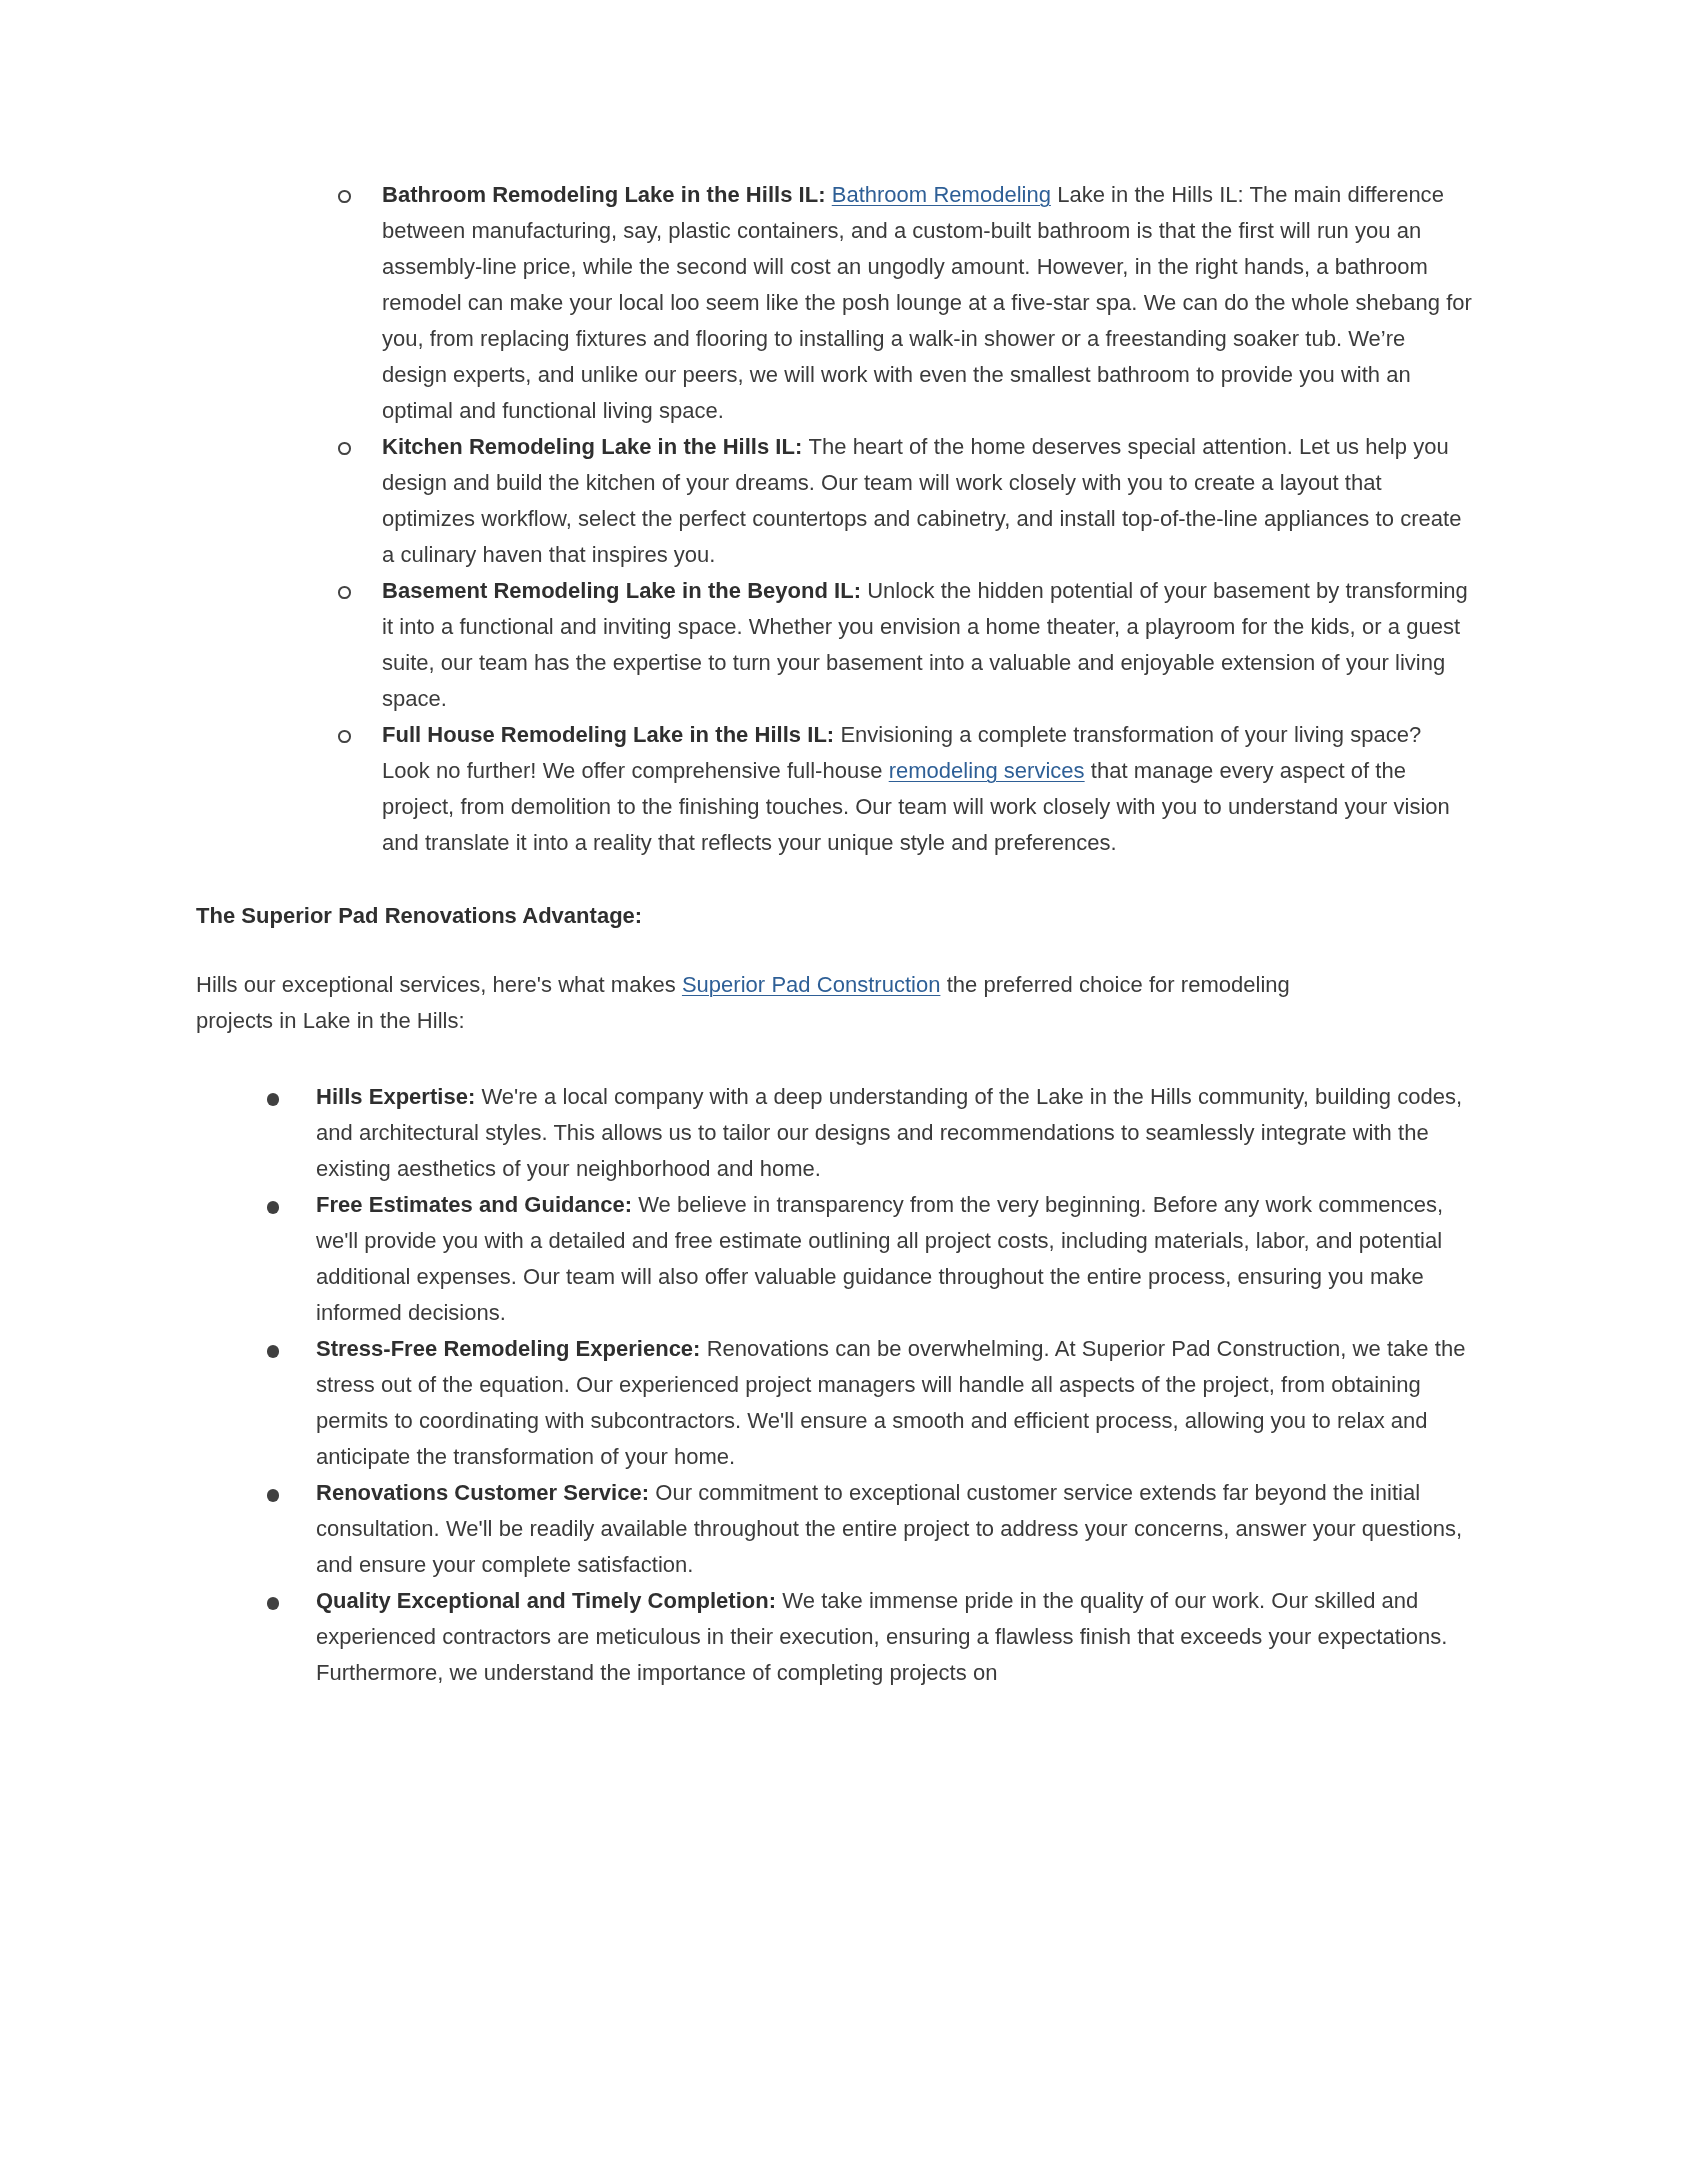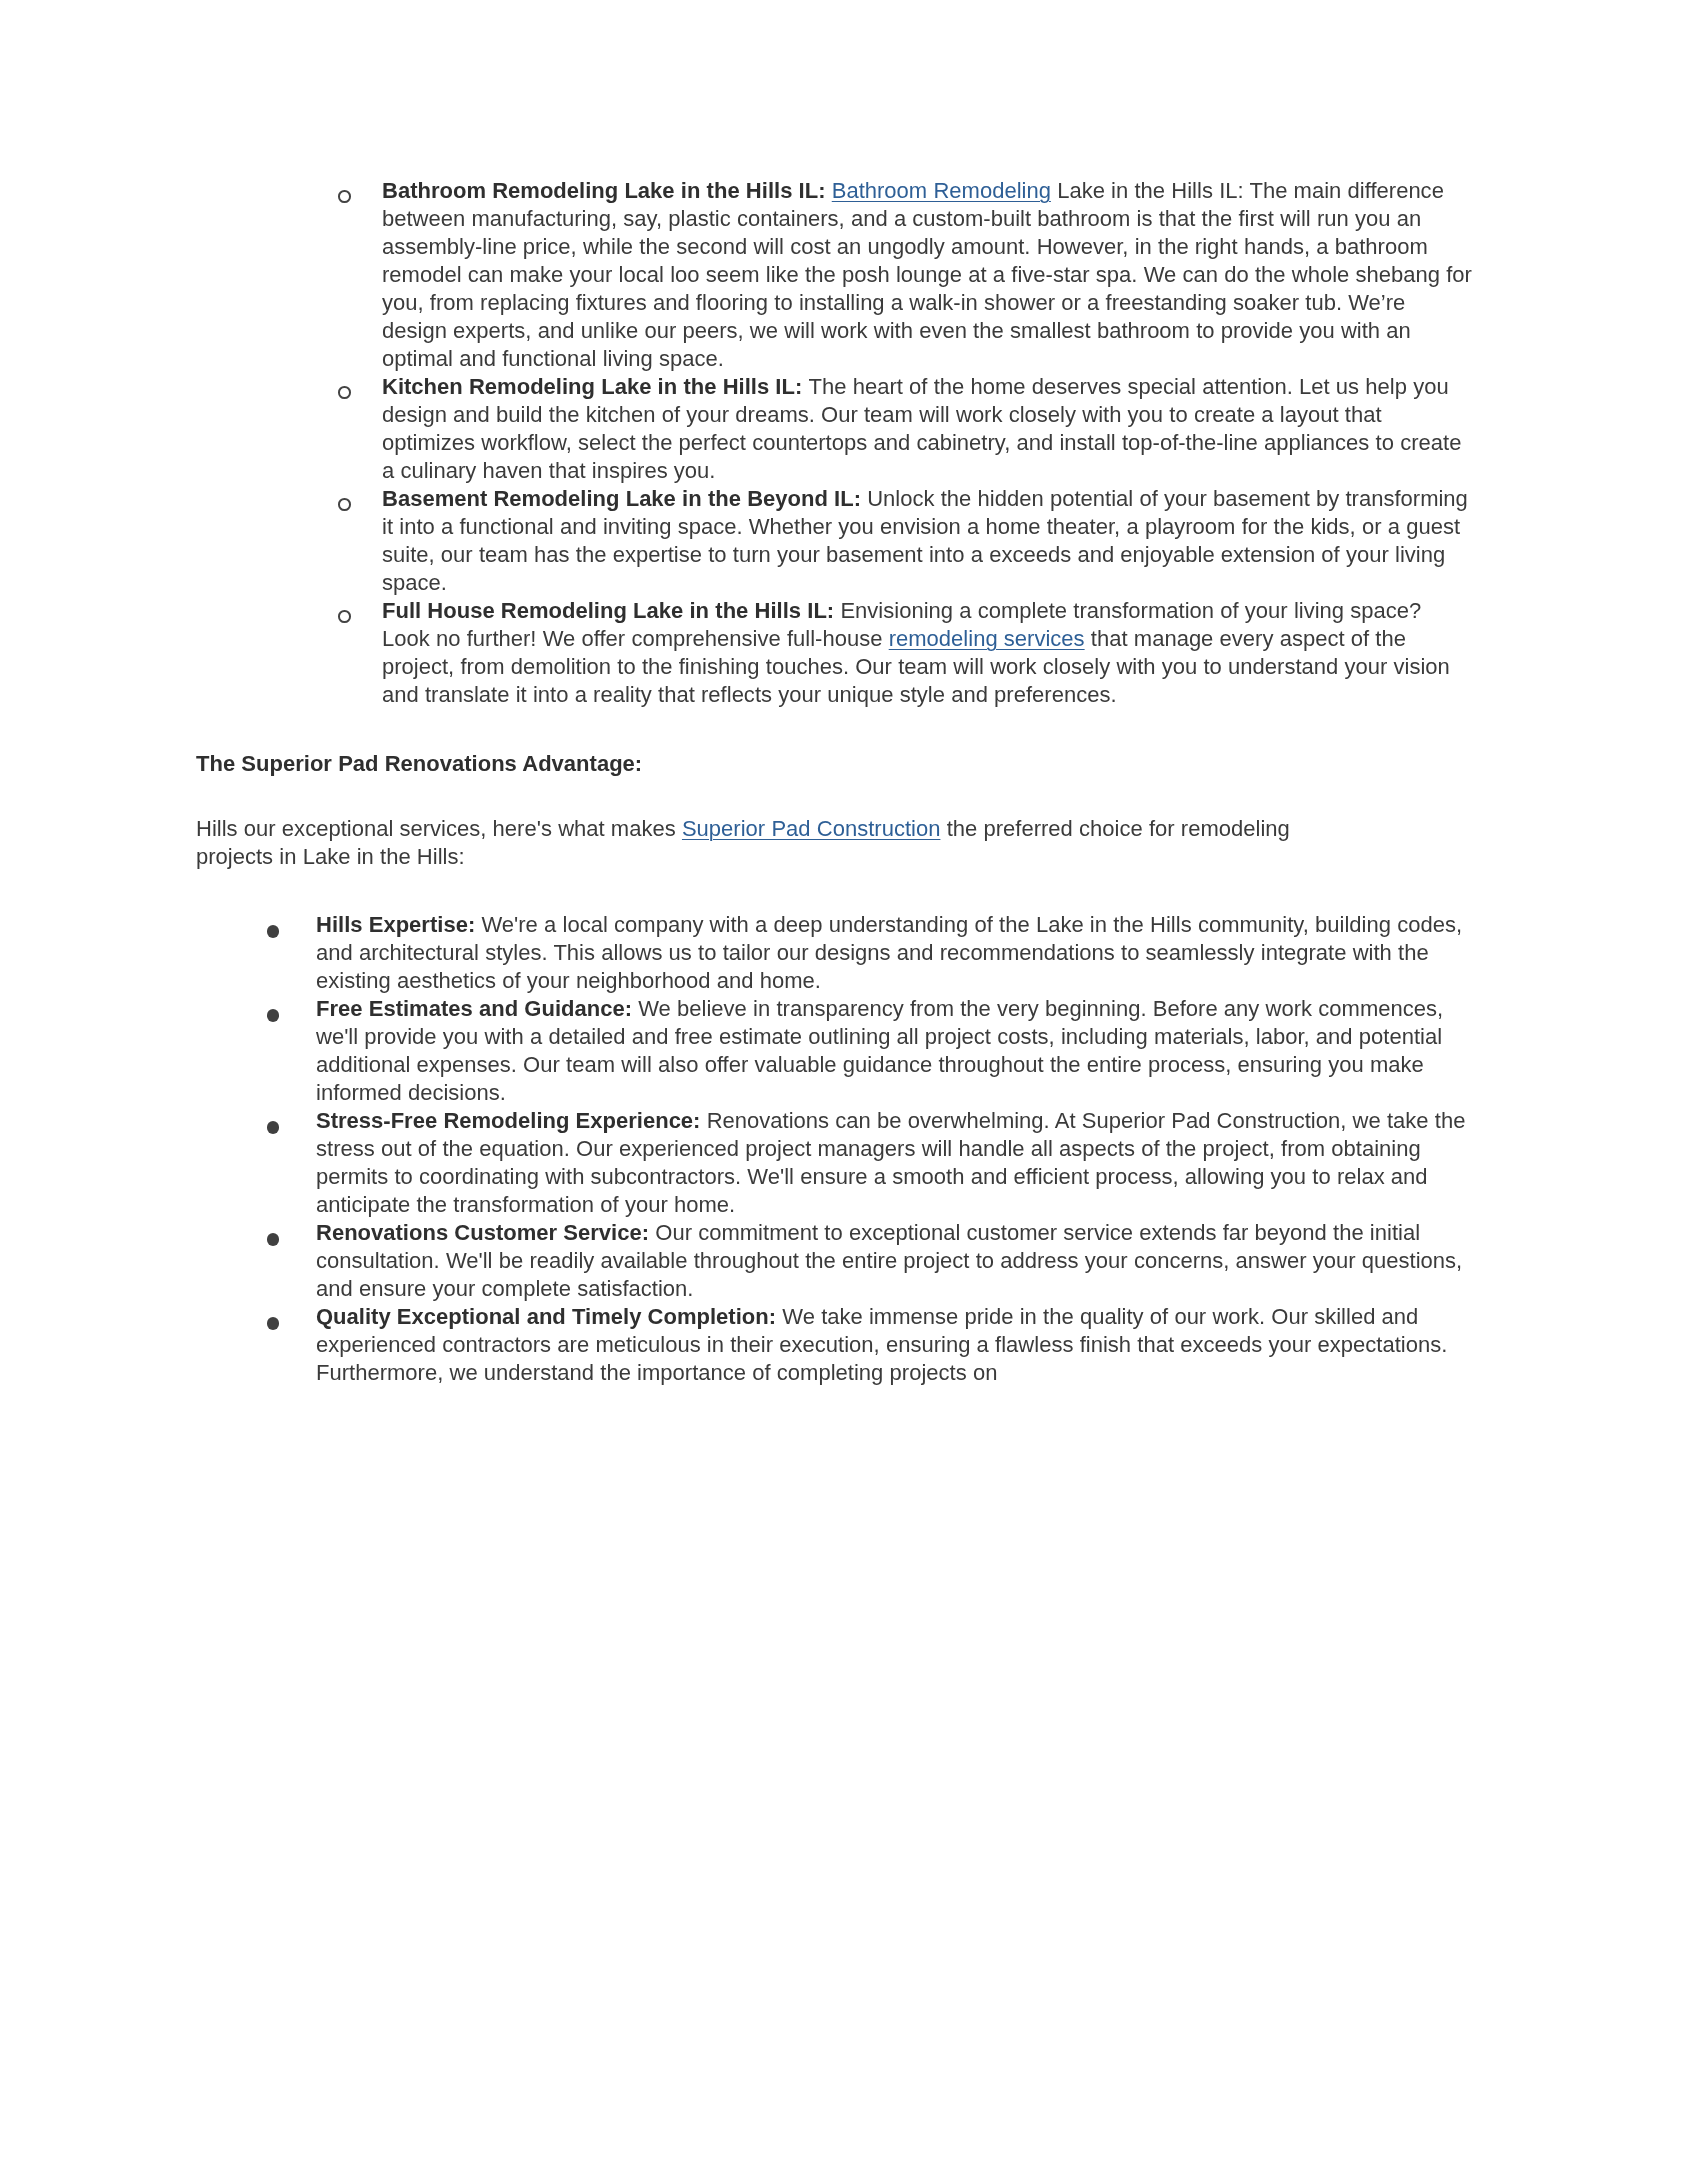--- a/index.html
+++ b/index.html
@@ -26,21 +26,21 @@
     left: 196px;
     top: 177px;
     width: 1278px;
   }
 
   
   .para,
   .li-text {
     color: #3b3b3b;
     font-size: 22px;
-    line-height: 28px;
+    line-height: 36px;
     letter-spacing: 0.01px;
     text-align: left;
     word-spacing: 0.1px;
   }
   b, .bold {
     font-weight: 700;
     color: #2f2f2f;
   }
   .link {
     color: #2e5f96;
@@ -131,21 +131,21 @@
           <li>
             <span class="marker"></span>
             <span class="li-text"><b>Bathroom Remodeling Lake in the Hills IL: </b><a class="link">Bathroom Remodeling</a><span> Lake in the Hills IL: The main difference between manufacturing, say, plastic containers, and a custom-built bathroom is that the first will run you an assembly-line price, while the second will cost an ungodly amount. However, in the right hands, a bathroom remodel can make your local loo seem like the posh lounge at a five-star spa. We can do the whole shebang for you, from replacing fixtures and flooring to installing a walk-in shower or a freestanding soaker tub. We’re design experts, and unlike our peers, we will work with even the smallest bathroom to provide you with an optimal and functional living space.</span></span>
           </li>
           <li>
             <span class="marker"></span>
             <span class="li-text"><b>Kitchen Remodeling Lake in the Hills IL: </b><span> The heart of the home deserves special attention. Let us help you design and build the kitchen of your dreams. Our team will work closely with you to create a layout that optimizes workflow, select the perfect countertops and cabinetry, and install top-of-the-line appliances to create a culinary haven that inspires you.</span></span>
           </li>
           <li>
             <span class="marker"></span>
-            <span class="li-text"><b>Basement Remodeling Lake in the Beyond IL: </b><span> Unlock the hidden potential of your basement by transforming it into a functional and inviting space. Whether you envision a home theater, a playroom for the kids, or a guest suite, our team has the expertise to turn your basement into a exceeds and enjoyable extension of your living space.</span></span>
+            <span class="li-text"><b>Basement Remodeling Lake in the Beyond IL: </b><span> Unlock the hidden potential of your basement by transforming it into a functional and inviting space. Whether you envision a home theater, a playroom for the kids, or a guest suite, our team has the expertise to turn your basement into a valuable and enjoyable extension of your living space.</span></span>
           </li>
           <li>
             <span class="marker"></span>
             <span class="li-text"><b>Full House Remodeling Lake in the Hills IL: </b><span> Envisioning a complete transformation of your living space? Look no further! We offer comprehensive full-house </span><a class="link">remodeling services</a><span> that manage every aspect of the project, from demolition to the finishing touches. Our team will work closely with you to understand your vision and translate it into a reality that reflects your unique style and preferences.</span></span>
           </li>
         </ul>
     </div>
 
     <p class="para heading-para">The Superior Pad Renovations Advantage:</p>
 

